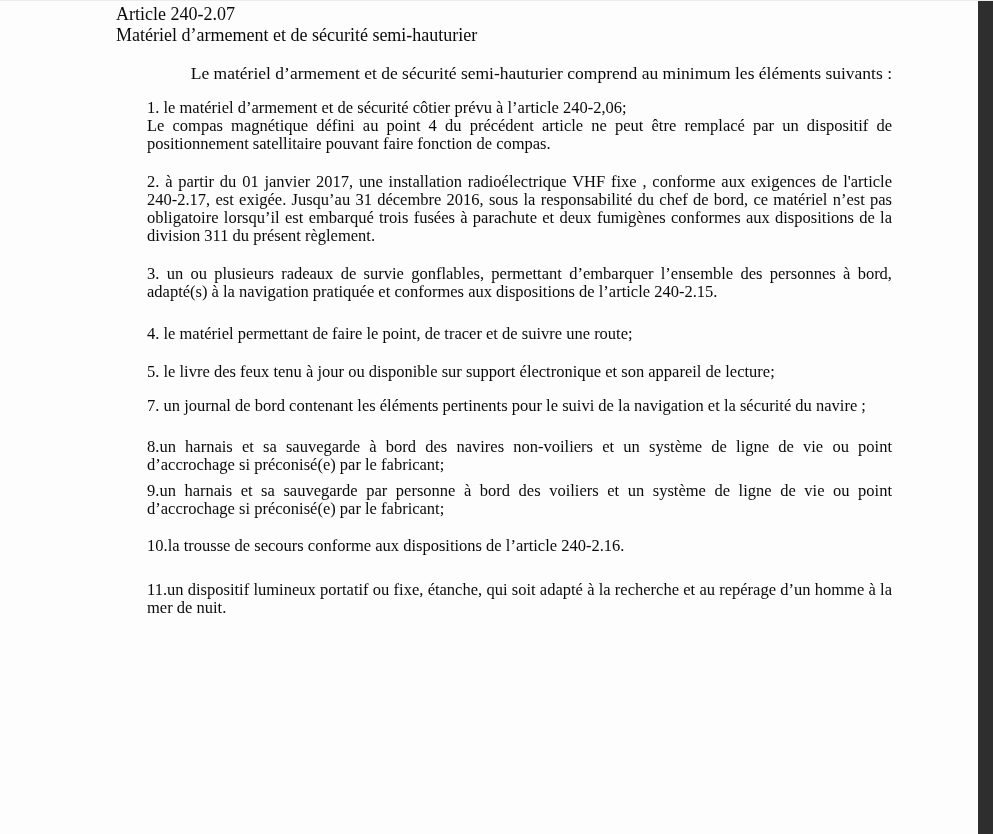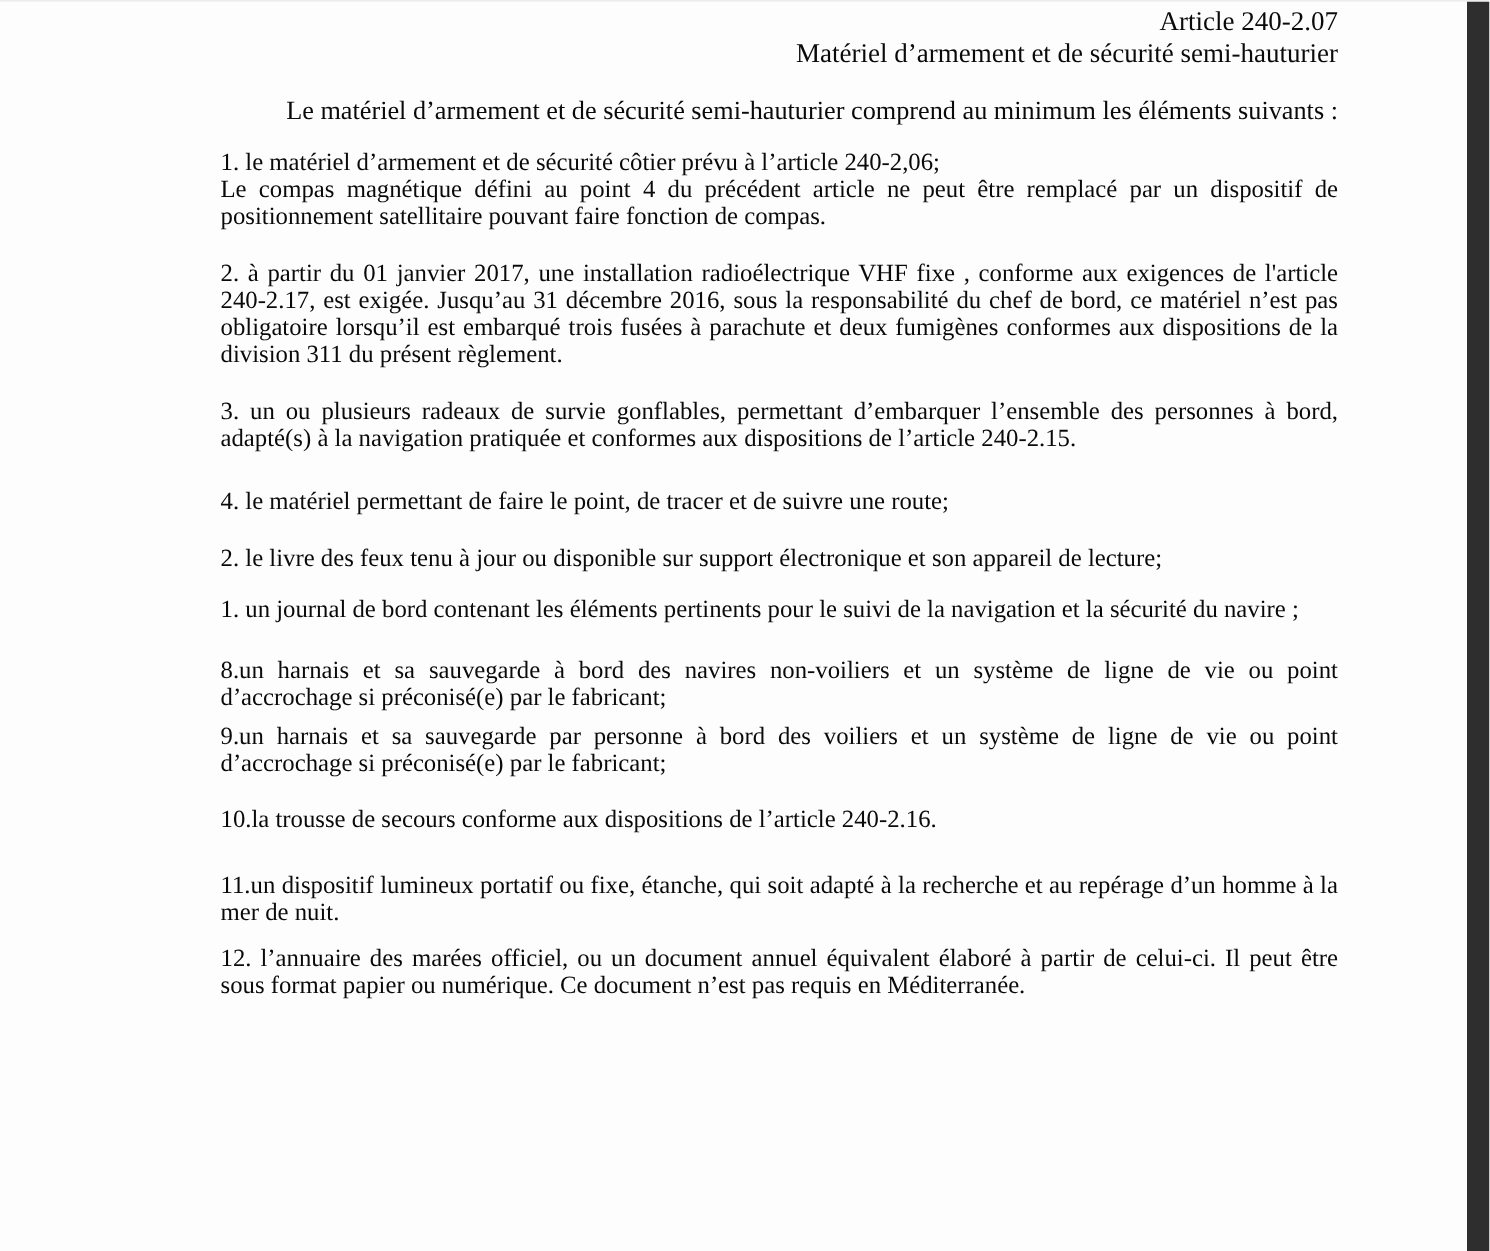--- a/index.html
+++ b/index.html
@@ -30,21 +30,21 @@
   }
   .content{
     position:absolute;
     left:90px;
     top:1px;
     width:802px;
   }
   .doc-heading{
     margin:2px 0 0 26px;
     width:776px;
-    text-align:right;
+    text-align:left;
     font-size:18px;
     line-height:21px;
   }
   .intro{
     margin:16px 0 0 0;
     font-size:17.5px;
     line-height:22px;
     text-align:right;
   }
   .items{width:802px;}
@@ -81,23 +81,22 @@
       <p>Article 240-2.07</p>
       <p>Matériel d’armement et de sécurité semi-hauturier</p>
     </div>
     <p class="intro">Le matériel d’armement et de sécurité semi-hauturier comprend au minimum les éléments suivants :</p>
     <div class="items">
         <p class="item">1. le matériel d’armement et de sécurité côtier prévu à l’article 240-2,06;
 Le compas magnétique défini au point 4 du précédent article ne peut être remplacé par un dispositif de positionnement satellitaire pouvant faire fonction de compas.</p>
         <p class="item">2. à partir du 01 janvier 2017, une installation radioélectrique VHF fixe , conforme aux exigences de l'article 240-2.17, est exigée. Jusqu’au 31 décembre 2016, sous la responsabilité du chef de bord, ce matériel n’est pas obligatoire lorsqu’il est embarqué trois fusées à parachute et deux fumigènes conformes aux dispositions de la division 311 du présent règlement.</p>
         <p class="item">3. un ou plusieurs radeaux de survie gonflables, permettant d’embarquer l’ensemble des personnes à bord, adapté(s) à la navigation pratiquée et conformes aux dispositions de l’article 240-2.15.</p>
         <p class="item">4. le matériel permettant de faire le point, de tracer et de suivre une route;</p>
-        <p class="item">2. le livre des feux tenu à jour ou disponible sur support électronique et son appareil de lecture;</p>
-        <p class="item">1. un journal de bord contenant les éléments pertinents pour le suivi de la navigation et la sécurité du navire ;</p>
+        <p class="item">5. le livre des feux tenu à jour ou disponible sur support électronique et son appareil de lecture;</p>
+        <p class="item">7. un journal de bord contenant les éléments pertinents pour le suivi de la navigation et la sécurité du navire ;</p>
         <p class="item">8.un harnais et sa sauvegarde à bord des navires non-voiliers et un système de ligne de vie ou point d’accrochage si préconisé(e) par le fabricant;</p>
         <p class="item">9.un harnais et sa sauvegarde par personne à bord des voiliers et un système de ligne de vie ou point d’accrochage si préconisé(e) par le fabricant;</p>
         <p class="item">10.la trousse de secours conforme aux dispositions de l’article 240-2.16.</p>
         <p class="item">11.un dispositif lumineux portatif ou fixe, étanche, qui soit adapté à la recherche et au repérage d’un homme à la mer de nuit.</p>
-        <p class="item">12. l’annuaire des marées officiel, ou un document annuel équivalent élaboré à partir de celui-ci. Il peut être sous format papier ou numérique. Ce document n’est pas requis en Méditerranée.</p>
       </div>
   </div>
   <div class="edge-bar"></div>
 </div>
 
 </body></html>

